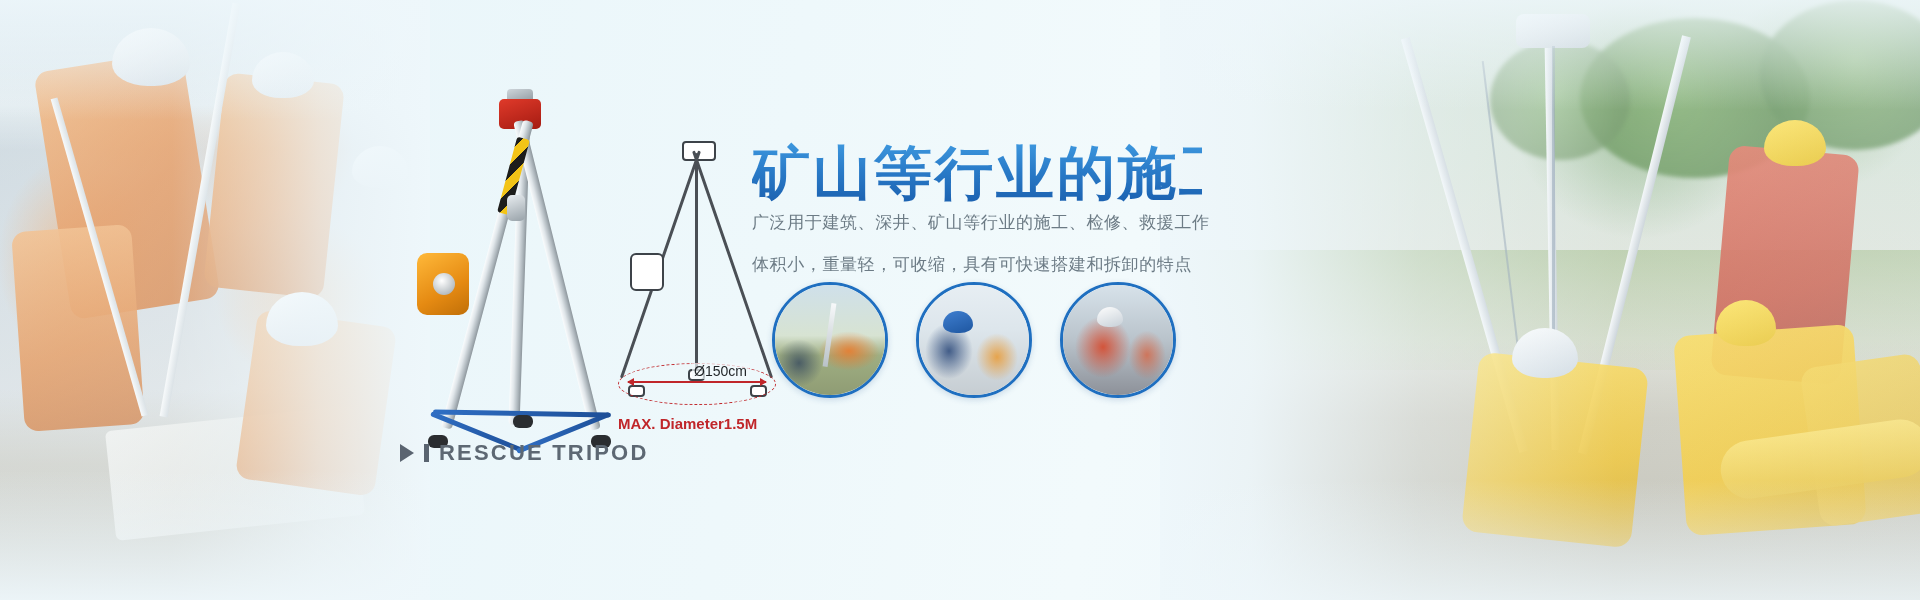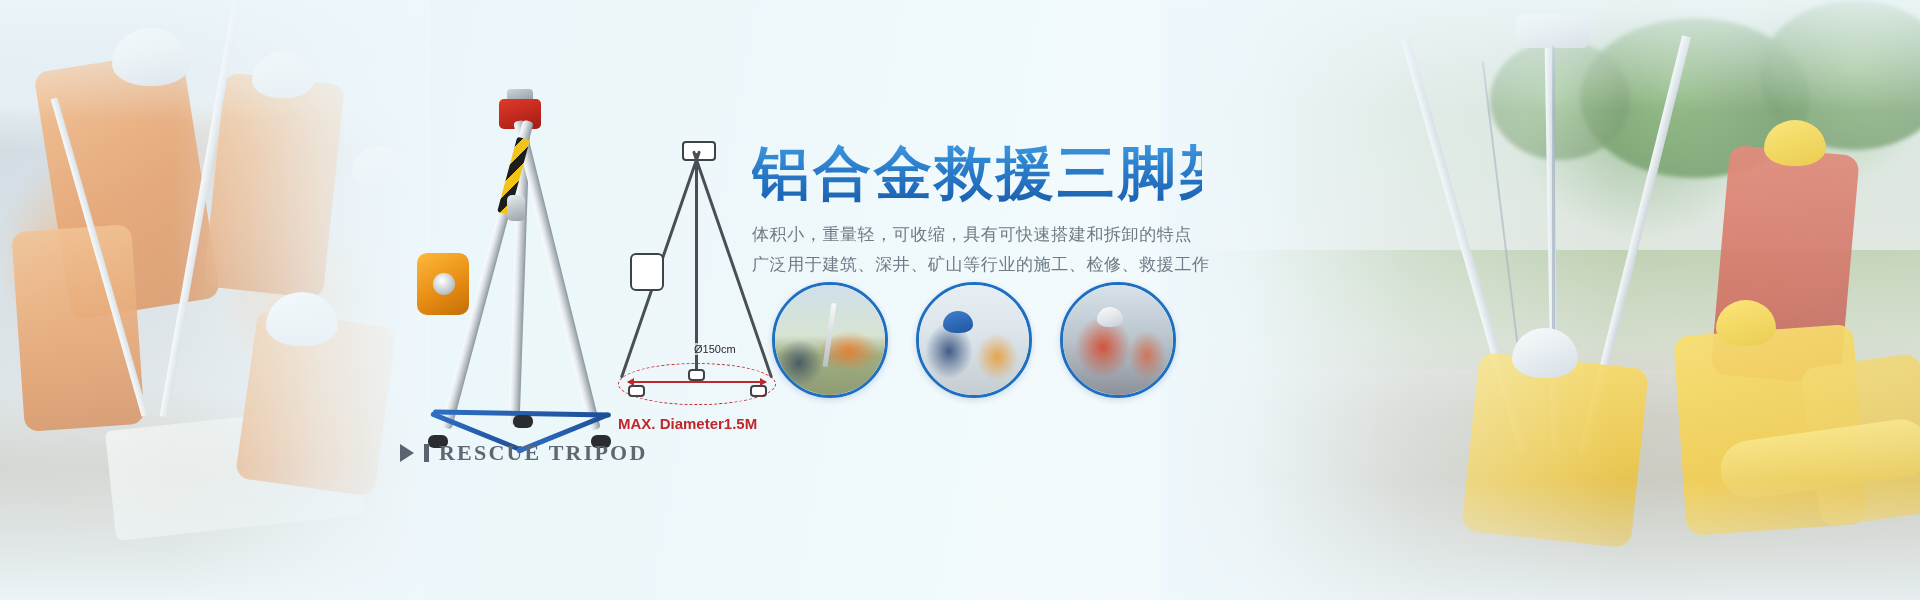--- a/index.html
+++ b/index.html
@@ -161,21 +161,21 @@
     background:linear-gradient(160deg,#e8edf0,#98a2a9);}
   .rescue-label{
     position:absolute;left:400px;top:440px;display:flex;align-items:center;gap:10px;
   }
   .rescue-label .play{
     width:0;height:0;border-left:14px solid #5a6470;border-top:9px solid transparent;border-bottom:9px solid transparent;
   }
   .rescue-label .bar{width:5px;height:18px;background:#5a6470;}
   .rescue-label .txt{
     font-size:22px;letter-spacing:2.2px;color:#5d6873;font-weight:700;
-    font-family:Liberation Serif, serif;
+    font-family:Liberation Sans, sans-serif;
   }
   
   .lineart{position:absolute;left:600px;top:135px;width:190px;height:300px;}
   .la-leg{position:absolute;width:3px;background:#4a4f55;border-radius:2px;}
   .laA{left:92px;top:16px;height:240px;transform-origin:top center;transform:rotate(-19deg);}
   .laB{left:98px;top:16px;height:240px;transform-origin:top center;transform:rotate(19deg);}
   .laC{left:95px;top:18px;height:228px;transform-origin:top center;transform:rotate(0deg);}
   .la-top{position:absolute;left:82px;top:6px;width:30px;height:16px;border:2px solid #3d4349;border-radius:4px;background:#fff;}
   .la-winch{position:absolute;left:30px;top:118px;width:30px;height:34px;border:2px solid #3d4349;border-radius:6px;background:#fff;}
   .la-foot{position:absolute;width:13px;height:8px;border:2px solid #3d4349;border-radius:4px;background:#fff;}
@@ -187,21 +187,21 @@
     border:1.5px dashed #c0262a;border-radius:50%;
   }
   .la-arrow{position:absolute;left:28px;top:246px;width:138px;height:2px;background:#c0262a;}
   .la-arrow:before,.la-arrow:after{
     content:"";position:absolute;top:-3px;width:0;height:0;
     border-top:4px solid transparent;border-bottom:4px solid transparent;
   }
   .la-arrow:before{left:-1px;border-right:7px solid #c0262a;}
   .la-arrow:after{right:-1px;border-left:7px solid #c0262a;}
   .dia-label{
-    position:absolute;left:92px;top:208px;font-size:11px;color:#1f2326;
+    position:absolute;left:92px;top:228px;font-size:14px;color:#1f2326;
     font-family:"Liberation Sans",sans-serif;background:rgba(242,250,252,.7);padding:0 2px;
   }
   .max-label{
     position:absolute;left:18px;top:280px;font-size:15px;color:#c0262a;font-weight:700;
     font-family:"Liberation Sans",sans-serif;white-space:nowrap;
   }
   
   .copy{position:absolute;left:752px;top:140px;width:450px;}
   .headline{
     font-size:58px;line-height:66px;font-weight:700;letter-spacing:3px;
@@ -332,23 +332,23 @@
     <div class="la-foot laf3"></div>
     <div class="la-foot laf1"></div>
     <div class="la-foot laf2"></div>
     <div class="la-ellipse"></div>
     <div class="la-arrow"></div>
     <div class="dia-label">Ø150cm</div>
     <div class="max-label">MAX. Diameter1.5M</div>
   </div>
 
   <div class="copy">
-    <div class="headline">铝合金救援三脚架</div>
+    <div class="headline">矿山等行业的施工</div>
+    <div class="sub l2">广泛用于建筑、深井、矿山等行业的施工、检修、救援工作</div>
     <div class="sub l1">体积小，重量轻，可收缩，具有可快速搭建和拆卸的特点</div>
-    <div class="sub l2">广泛用于建筑、深井、矿山等行业的施工、检修、救援工作</div>
   </div>
 
   <div class="thumbs">
     <div class="thumb">
       <div class="th-i th1"></div>
     </div>
     <div class="thumb">
       <div class="th-i th2"></div>
     </div>
     <div class="thumb">

